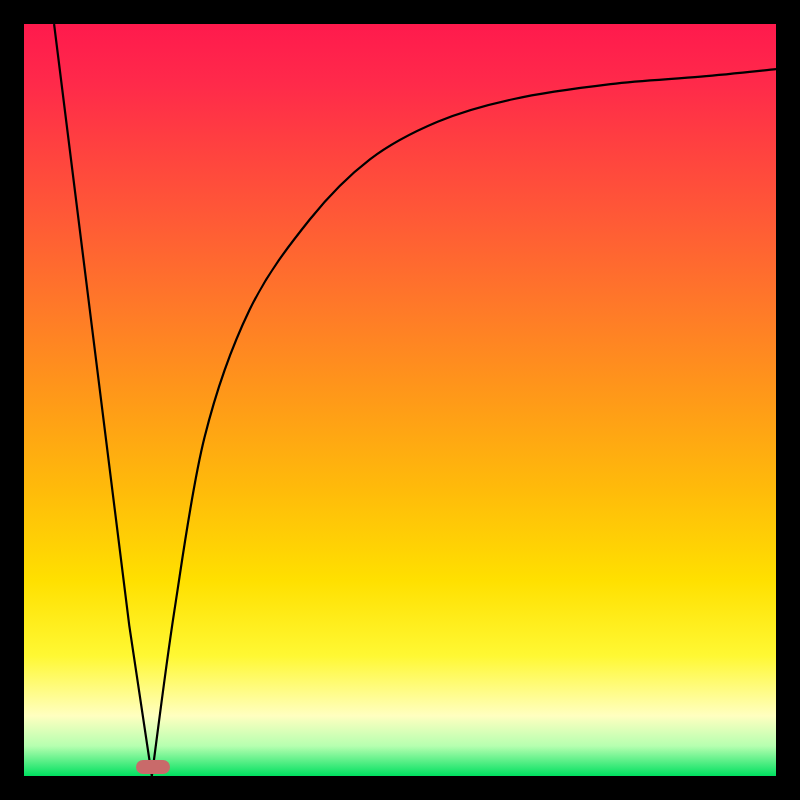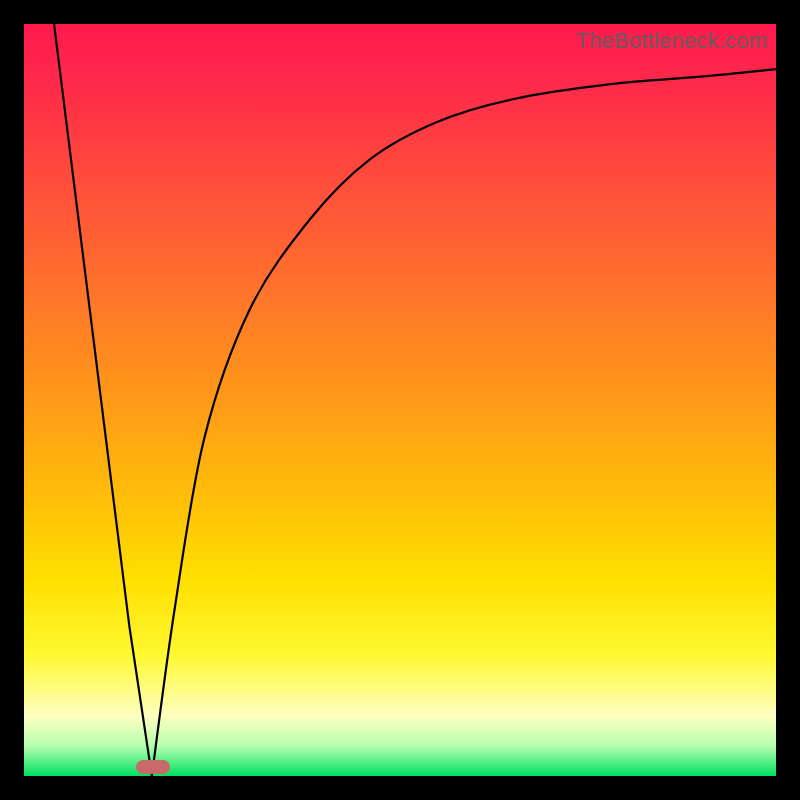--- a/index.html
+++ b/index.html
@@ -71,14 +71,13 @@
 
 <div class="frame">
   <div class="plot"></div>
 
   <svg class="curve" viewBox="0 0 752 752" preserveAspectRatio="none">
     <path id="curve-path" fill="none" stroke="#000" stroke-width="2.2" d="M 30.080000000000002 0 L 67.67999999999999 300.8 L 105.28000000000002 601.6 L 127.84 752  C 131.6 724.4266666666666, 141.62666666666667 642.9599999999999, 150.4 586.56 C 159.17333333333335 530.16, 167.94666666666666 463.7333333333333, 180.48 413.59999999999997 C 193.01333333333332 363.46666666666664, 208.05333333333334 322.1066666666667, 225.6 285.76 C 243.14666666666665 249.41333333333333, 265.70666666666665 220.58666666666664, 285.76 195.51999999999998 C 305.81333333333333 170.45333333333332, 324.61333333333334 151.65333333333334, 345.92 135.36 C 367.2266666666667 119.06666666666668, 389.7866666666667 107.78666666666668, 413.6 97.75999999999999 C 437.41333333333336 87.7333333333333, 459.97333333333336 81.4666666666666, 488.8 75.19999999999993 C 517.6266666666667 68.93333333333327, 555.2266666666667 63.91999999999996, 586.5600000000001 60.15999999999997 C 617.8933333333334 56.39999999999998, 649.2266666666667 55.14666666666665, 676.8000000000001 52.639999999999986 C 704.3733333333334 50.133333333333326, 739.4666666666667 46.373333333333335, 752 45.120000000000005"></path>
   </svg>
 
   <div class="marker" id="marker" style="left: 112px; top: 736px; width: 34px; height: 14px;"></div>
 
-  <div class="watermark">TheBottleneck.com</div>
 </div>
 
 </body></html>

